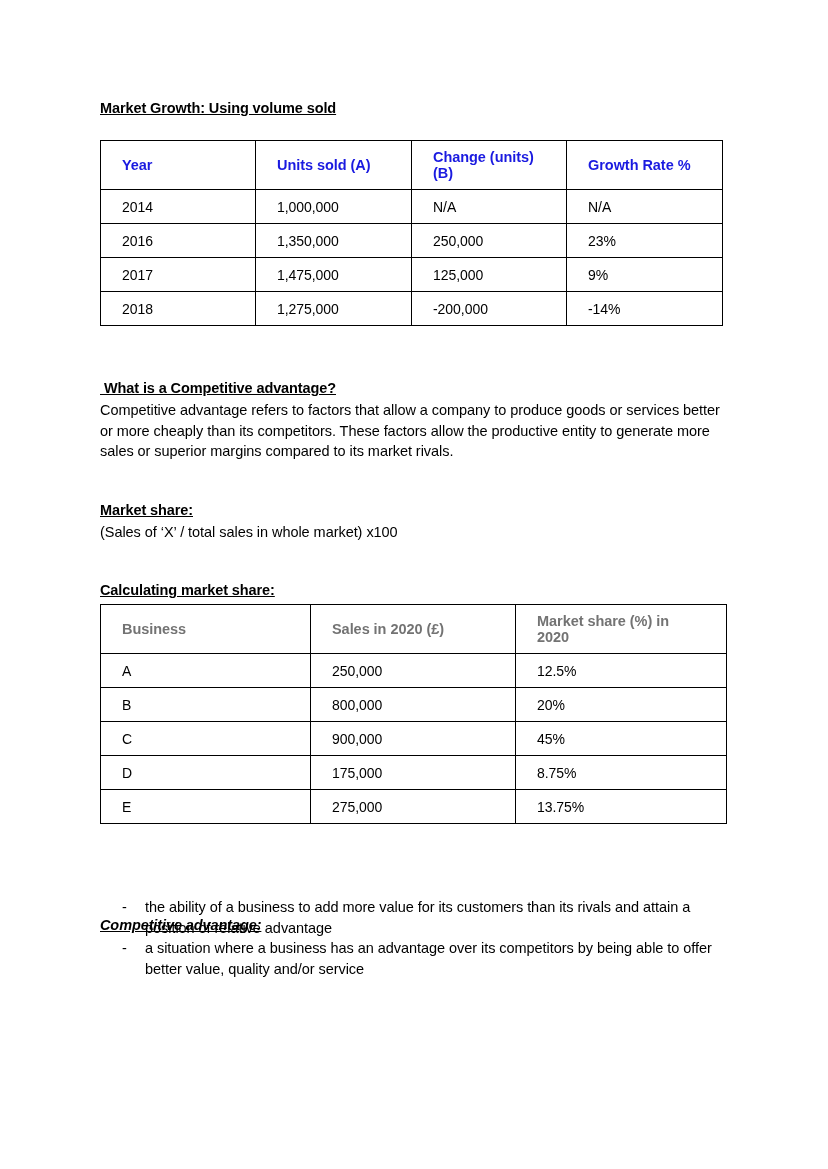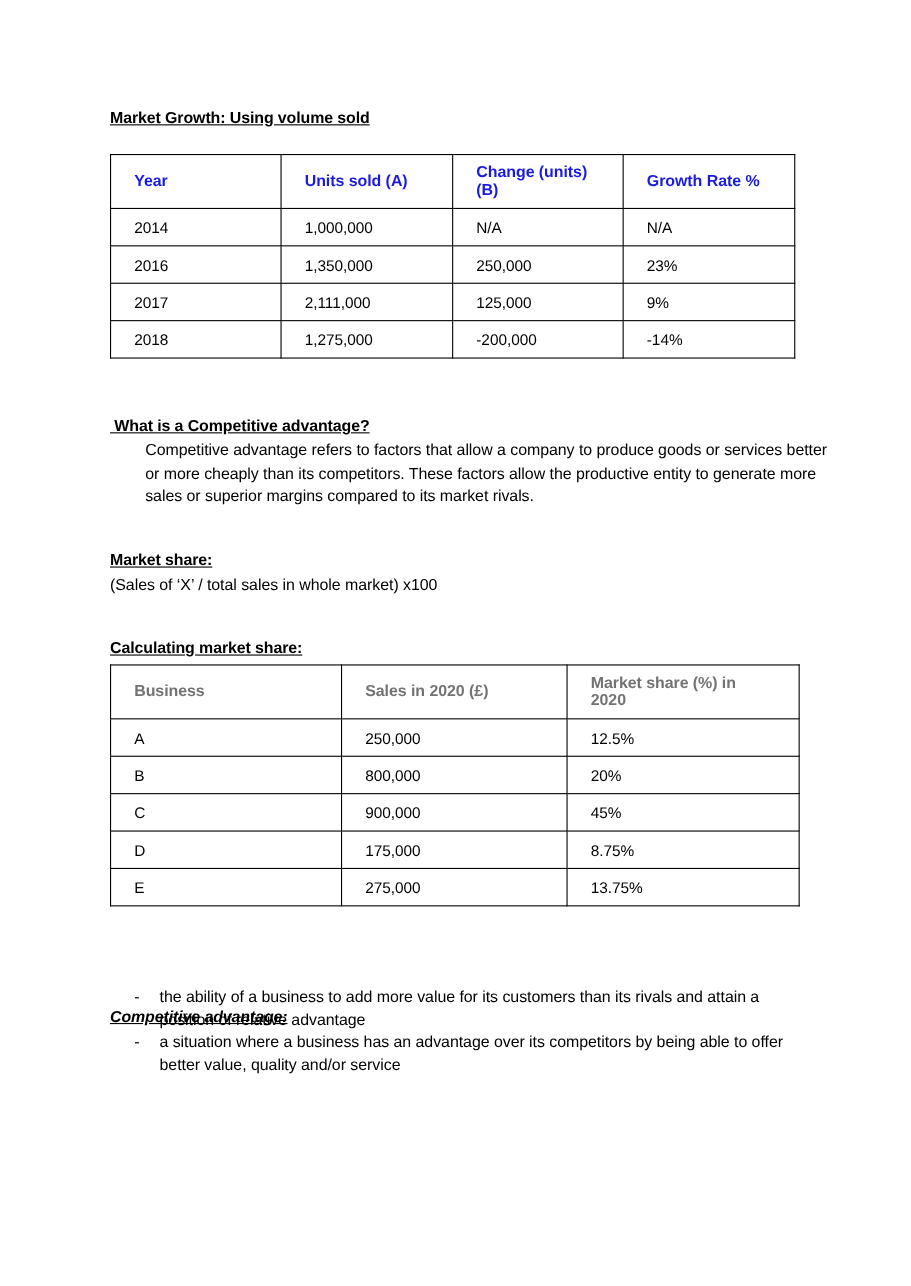--- a/index.html
+++ b/index.html
@@ -108,21 +108,21 @@
   #table-share .c2 { width: 211px; }
   #table-share tr.total-row td {
     font-weight: bold;
   }
 
   
   .abs { position: absolute; }
 
   #sec-market-growth-title { left: 0px;  top: 0px; }
   #sec-compadv-title       { left: 0px;  top: 280px; }
-  #sec-compadv-body        { left: 0px;  top: 301px; margin-left: 32px; }
+  #sec-compadv-body        { left: 0px;  top: 301px; }
   #sec-marketshare-title   { left: 0px;  top: 402px; }
   #sec-marketshare-body    { left: 0px;  top: 423px; }
   #sec-calc-title          { left: 0px;  top: 482px; }
   #sec-compadv2-title      { left: 0px;  top: 817px; font-style: italic; }
   #bullet-list             { left: 0px;  top: 798px; width: 628px; }
 
   
   ul.dash-list {
     list-style: none;
     margin: 0;
@@ -178,21 +178,21 @@
           <td>N/A</td>
         </tr>
         <tr>
           <td>2016</td>
           <td>1,350,000</td>
           <td>250,000</td>
           <td>23%</td>
         </tr>
         <tr>
           <td>2017</td>
-          <td>2,111,000</td>
+          <td>1,475,000</td>
           <td>125,000</td>
           <td>9%</td>
         </tr>
         <tr>
           <td>2018</td>
           <td>1,275,000</td>
           <td>-200,000</td>
           <td>-14%</td>
         </tr>
       </tbody>

